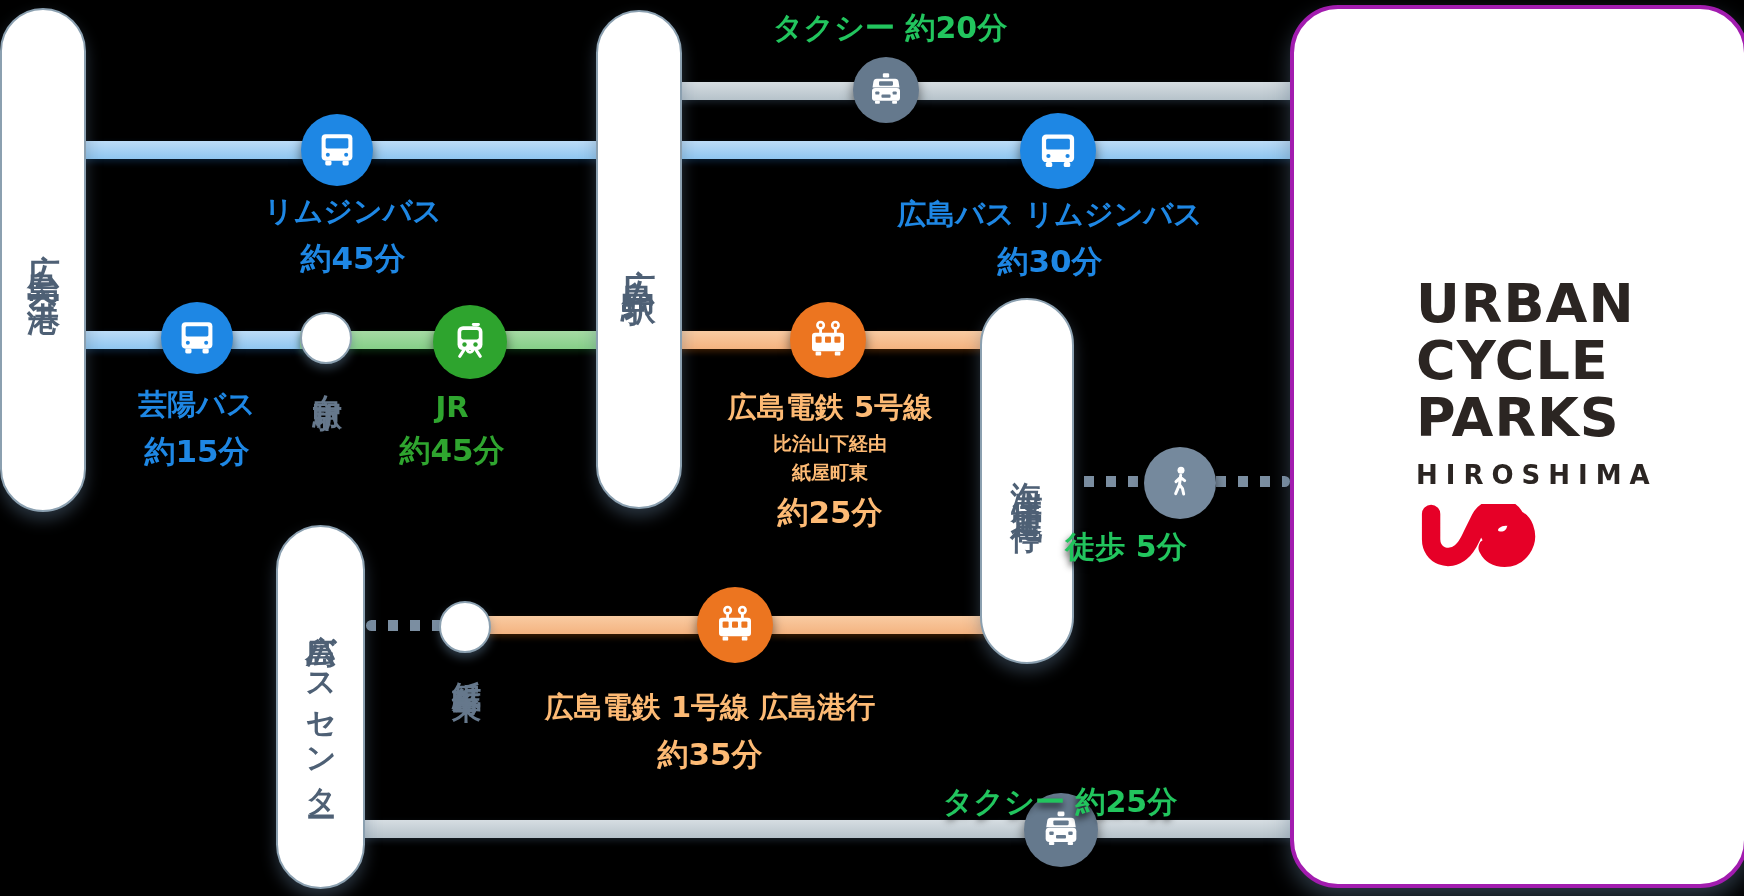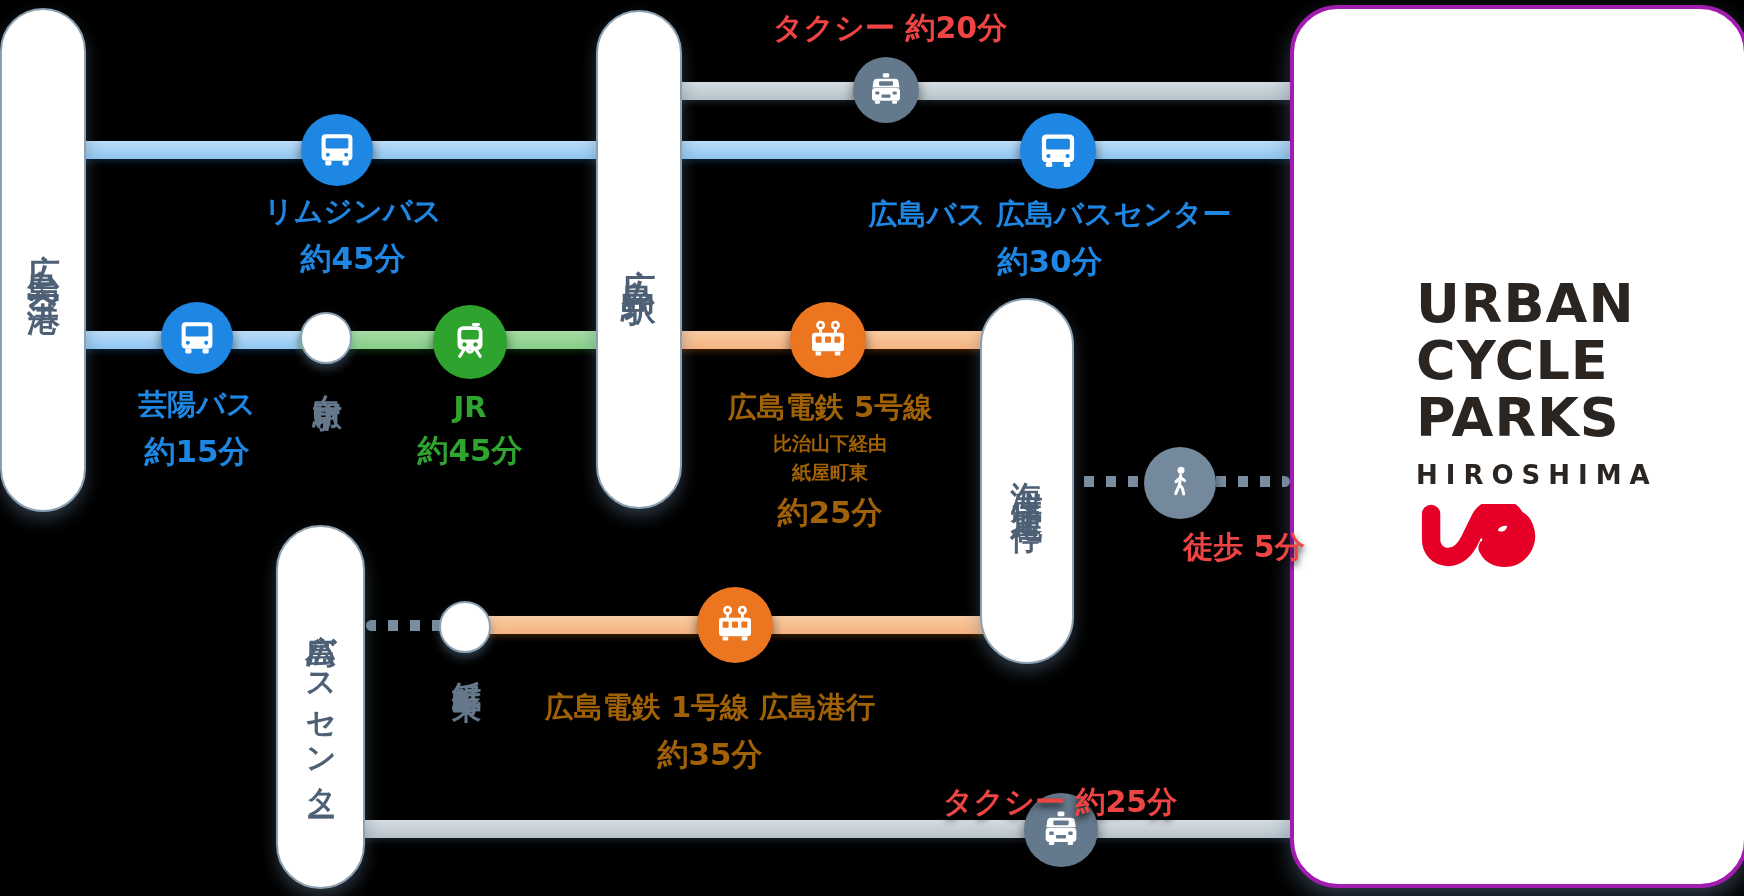--- a/index.html
+++ b/index.html
@@ -37,22 +37,22 @@
   .bg-slate{background:#65798d;color:#65798d;}
   .bg-walk{background:#75899d;color:#75899d;}
   
   .lbl{position:absolute;transform:translateX(-50%);text-align:center;z-index:4;
     font-weight:800;white-space:nowrap;text-shadow:0 4px 7px rgba(0,0,0,.85);}
   .lbl .name{font-size:29px;}
   .lbl .sub{font-size:19px;margin-top:3px;}
   .lbl .dur{font-size:31px;margin-top:6px;}
   .c-blue{color:#1e87e4;}
   .c-green{color:#2fa52f;}
-  .c-orange{color:#a16207;}
-  .c-slate{color:#ef4444;}
+  .c-orange{color:#fdba74;}
+  .c-slate{color:#22c55e;}
   .single{font-size:30px;}
   
   .destbox{position:absolute;left:1290px;top:5px;width:450px;height:875px;background:#fff;
     border:4px solid #a21caf;border-radius:48px;box-shadow:0 10px 22px rgba(90,115,140,.5);
     z-index:2;}
   .logo{position:absolute;left:122px;top:266px;}
   .logo .big{font-size:54px;line-height:57px;font-weight:800;color:#2b2522;
     letter-spacing:1px;}
   .logo .small{font-size:26px;font-weight:700;color:#2b2522;letter-spacing:8px;
     margin-top:14px;}
@@ -193,47 +193,47 @@
   <div class="lbl c-slate" style="left:890px;top:8px;">
     <div class="single">タクシー 約20分</div>
   </div>
 
   <div class="lbl c-blue" style="left:353px;top:192px;">
     <div class="name">リムジンバス</div>
     <div class="dur">約45分</div>
   </div>
 
   <div class="lbl c-blue" style="left:1050px;top:195px;">
-    <div class="name">広島バス 広島バスセンター</div>
+    <div class="name">広島バス リムジンバス</div>
     <div class="dur">約30分</div>
   </div>
 
   <div class="lbl c-blue" style="left:197px;top:385px;">
     <div class="name">芸陽バス</div>
     <div class="dur">約15分</div>
   </div>
 
-  <div class="lbl c-green" style="left:470px;top:390px;">
+  <div class="lbl c-green" style="left:452px;top:390px;">
     <div class="name">JR</div>
     <div class="dur">約45分</div>
   </div>
 
   <div class="lbl c-orange" style="left:830px;top:388px;">
     <div class="name">広島電鉄 5号線</div>
     <div class="sub">比治山下経由</div>
     <div class="sub">紙屋町東</div>
     <div class="dur">約25分</div>
   </div>
 
   <div class="lbl c-orange" style="left:710px;top:672px;margin-top:16px;">
     <div class="name">広島電鉄 1号線 広島港行</div>
     <div class="dur">約35分</div>
   </div>
 
-  <div class="lbl c-slate" style="left:1244px;top:527px;">
+  <div class="lbl c-slate" style="left:1126px;top:527px;">
     <div class="single">徒歩 5分</div>
   </div>
 
   <div class="lbl c-slate" style="left:1060px;top:782px;">
     <div class="single">タクシー 約25分</div>
   </div>
 
   <div class="destbox">
     <div class="logo">
       <div class="big">URBAN</div>

